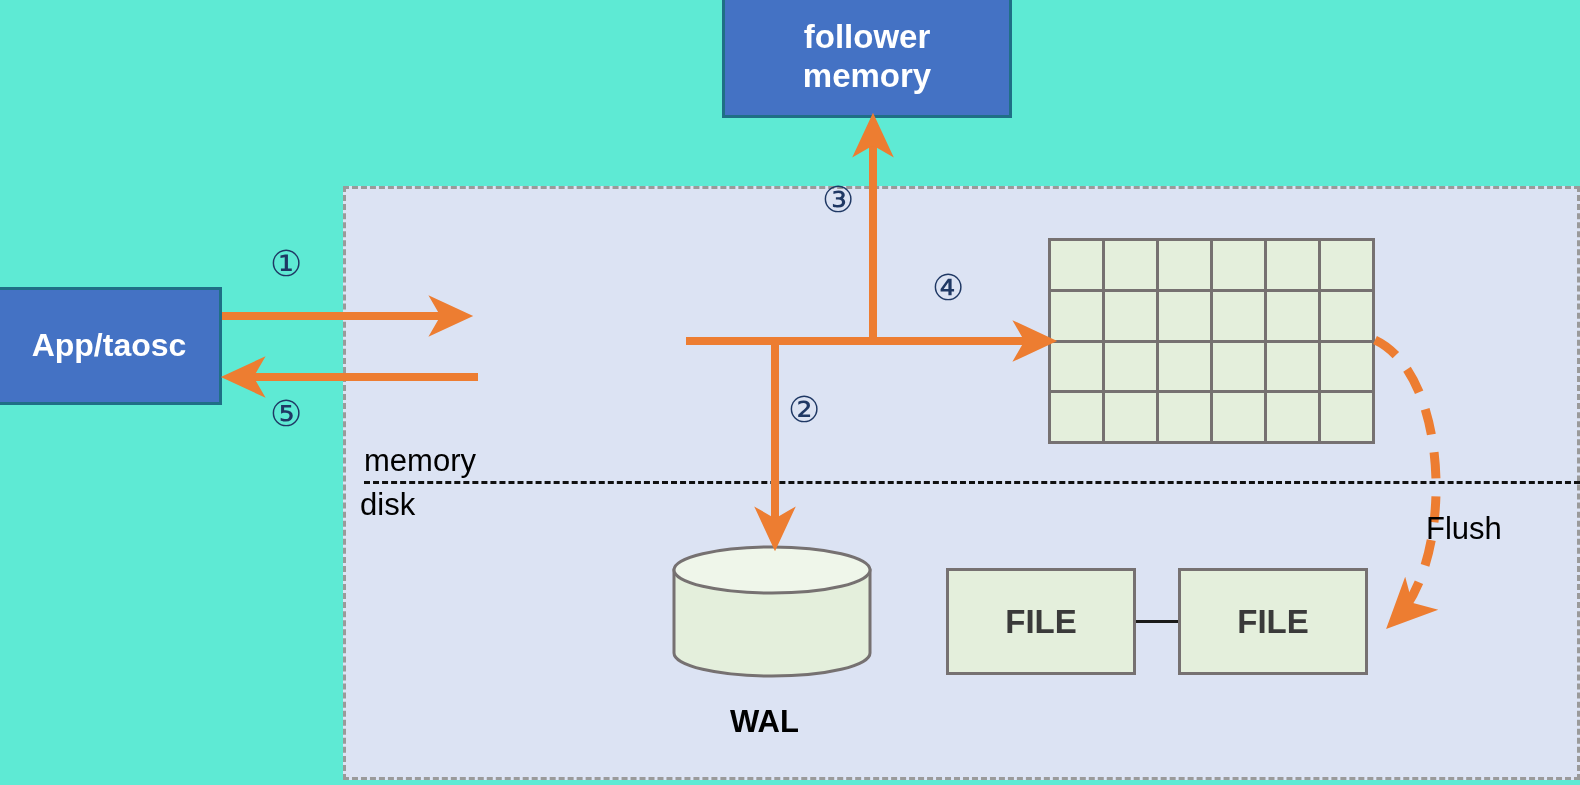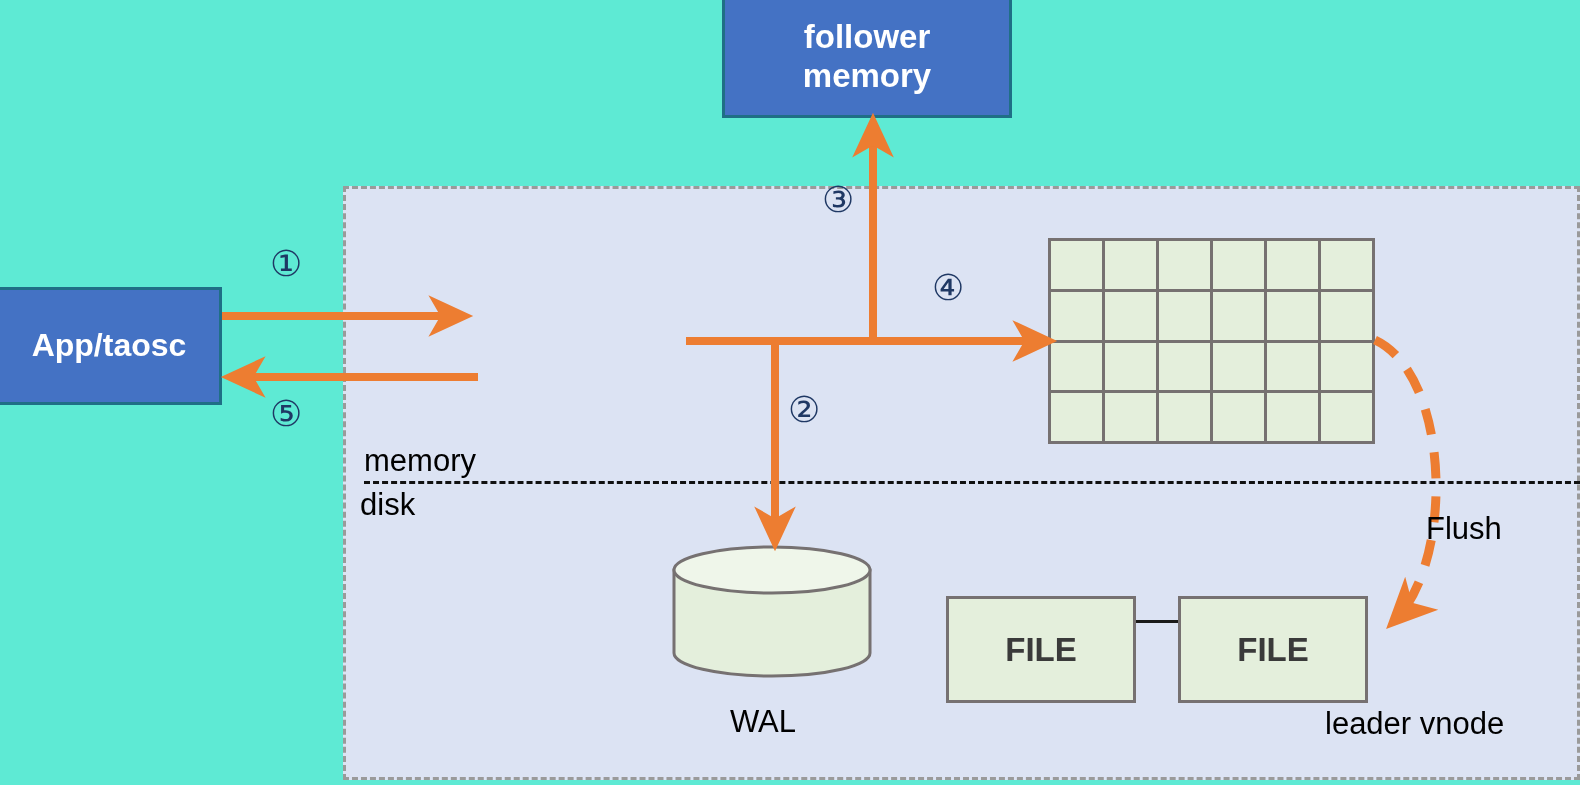--- a/index.html
+++ b/index.html
@@ -93,42 +93,41 @@
     top: 568px;
     width: 190px; height: 107px;
     background: #E4EFDC;
     border: 3px solid #767171;
     box-sizing: border-box;
     display: flex; align-items: center; justify-content: center;
     color: #3A3A3A;
     font-size: 33px;
     font-weight: bold;
     z-index: 4;
-    margin-top: 28px;
   }
   #file-box-1 { left: 946px; }
   #file-box-2 { left: 1178px; }
   #file-link {
     position: absolute;
     left: 1136px; top: 620px;
     width: 45px; height: 3px;
     background: #1a1a1a;
     z-index: 3;
   }
   
   .plain-label {
     position: absolute;
     color: #000000;
     font-size: 31px;
     white-space: nowrap;
     z-index: 7;
   }
   #label-memory { left: 364px; top: 443px; }
   #label-disk   { left: 360px; top: 487px; }
-  #label-wal    { left: 730px; top: 704px; }
+  #label-wal    { left: 730px; top: 704px; font-weight: bold; }
   #label-flush  { left: 1426px; top: 511px; }
   #label-leader { left: 1325px; top: 706px; }
   
   #mem-disk-divider {
     position: absolute;
     left: 364px; top: 481px;
     width: 1216px; height: 0;
     border-top: 3px dashed #111111;
     z-index: 5;
   }
@@ -241,21 +240,20 @@
 
     <line x1="873" y1="345" x2="873" y2="124" stroke="#ED7D31" stroke-width="8" marker-end="url(#ah)"></line>
 
     <path d="M1375,340 C1450,375 1455,560 1395,620" fill="none" stroke="#ED7D31" stroke-width="9" stroke-dasharray="26 18" stroke-linecap="butt" marker-end="url(#ah2)"></path>
   </svg>
 
   <div class="plain-label" id="label-memory">memory</div>
   <div class="plain-label" id="label-disk">disk</div>
   <div class="plain-label" id="label-wal">WAL</div>
   <div class="plain-label" id="label-flush">Flush</div>
-  <div class="plain-label" id="label-leader">leader vnode</div>
 
   <div class="step-num" id="step-1">①</div>
   <div class="step-num" id="step-2">②</div>
   <div class="step-num" id="step-3">③</div>
   <div class="step-num" id="step-4">④</div>
   <div class="step-num" id="step-5">⑤</div>
 
 </div>
 
 </body></html>

